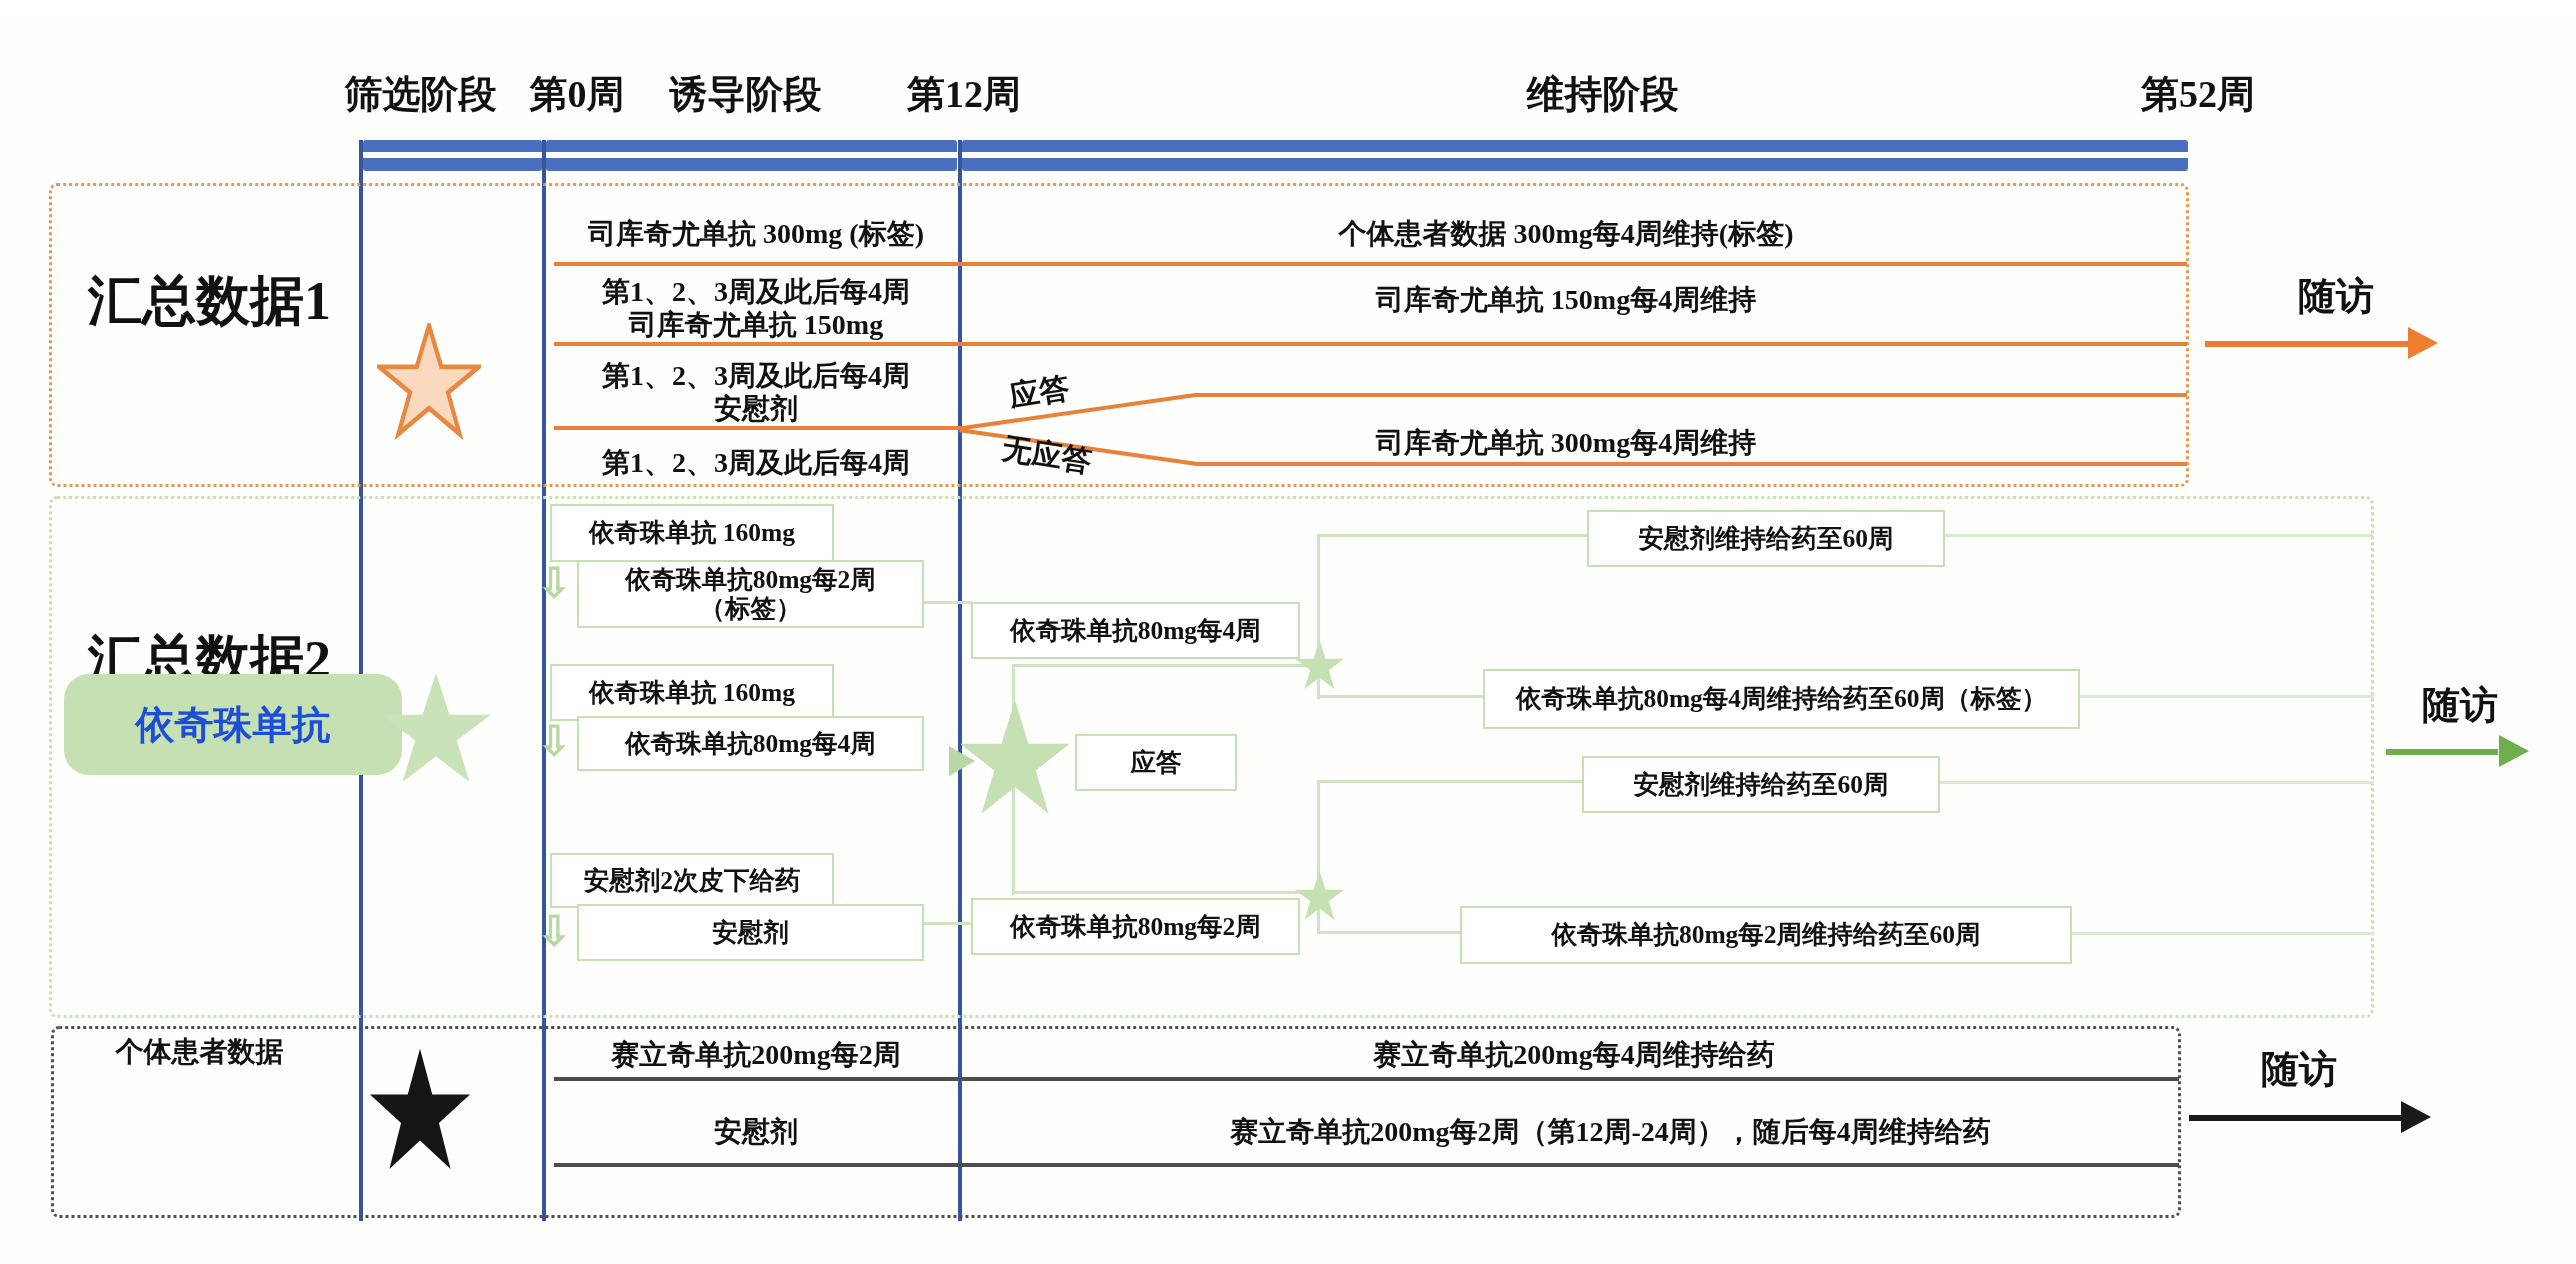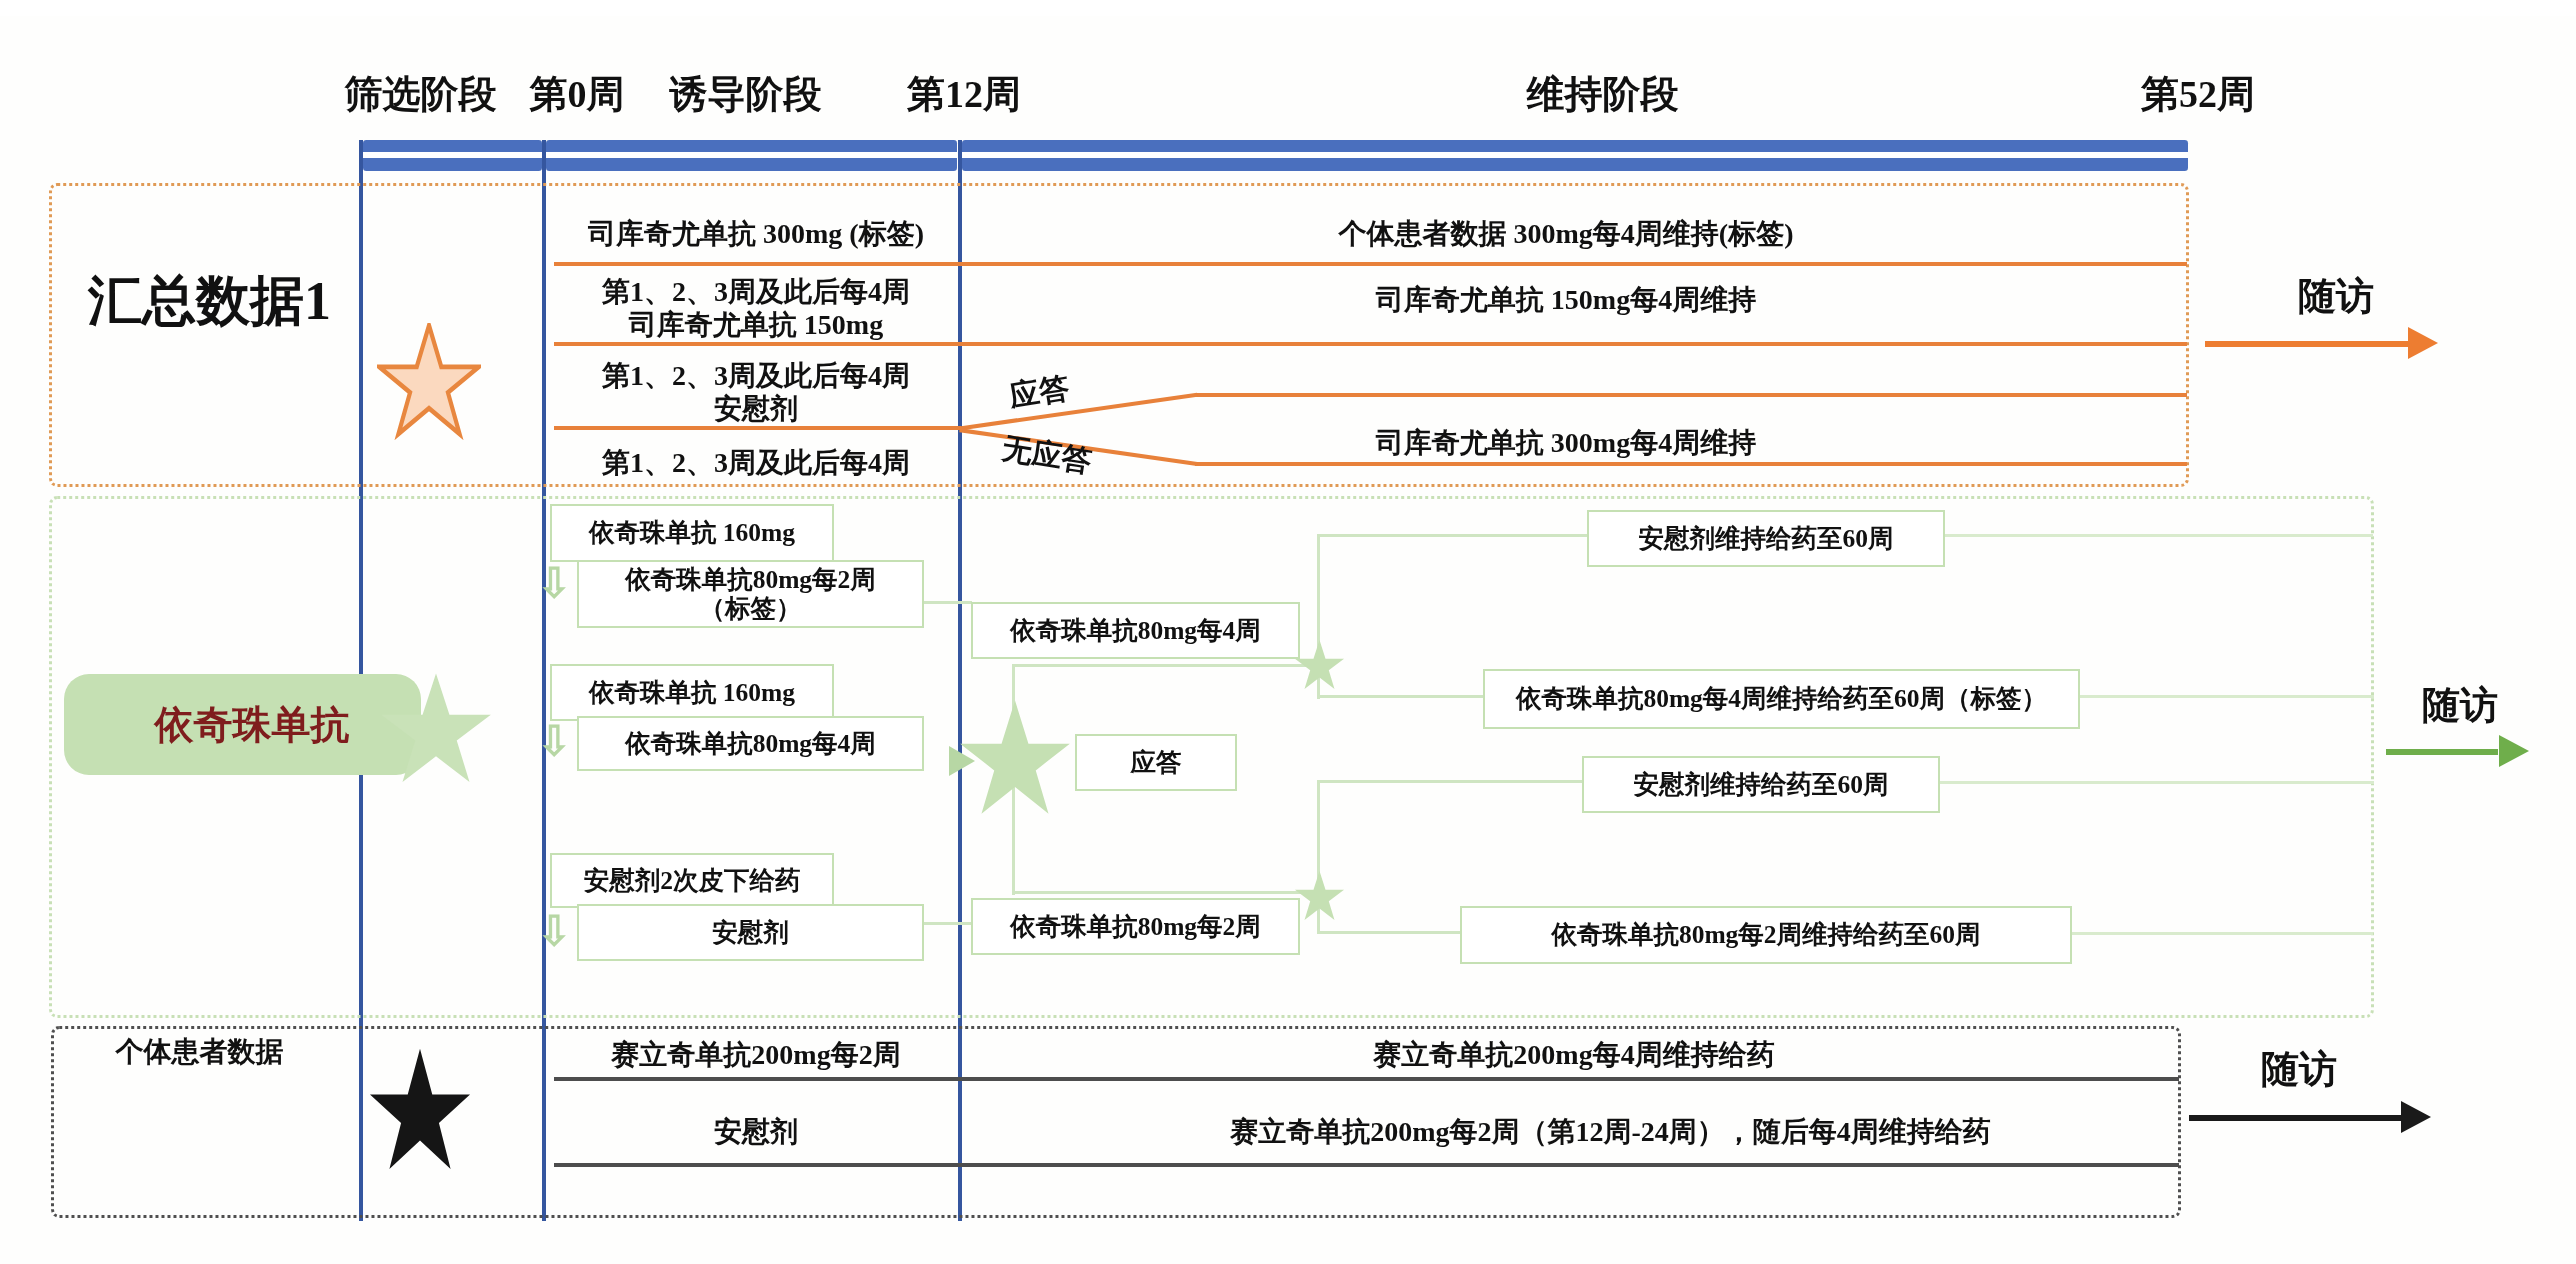--- a/index.html
+++ b/index.html
@@ -82,21 +82,22 @@
   <div class="lbl row-text" style="left:1187px;top:267px;width:758px;">司库奇尤单抗 150mg每4周维持</div>
   <div class="lbl row-text" style="left:1187px;top:410px;width:758px;">司库奇尤单抗 300mg每4周维持</div>
 
   <div class="lbl rot-neg" style="left:986px;top:356px;width:107px;font-size:30px;">应答</div>
   <div class="lbl rot-pos" style="left:977px;top:419px;width:140px;font-size:30px;">无应答</div>
 
   <div class="lbl" style="left:2266px;top:255px;width:140px;font-size:38px;">随访</div>
   <div class="arrow-line" style="left:2205px;top:325px;width:203px;background:#ED7D31;"></div>
   <div class="arrow-head" style="left:2408px;top:311px;border-left:30px solid #ED7D31;"></div>
 
-  <div class="badge" style="left:64px;top:658px;width:338px;height:101px;background:#C5E0B3;color:#7f1d1d;padding-left:19px;">依奇珠单抗</div>
+  <div class="lbl sec-title" style="left:82px;top:608px;width:255px;">汇总数据2</div>
+  <div class="badge" style="left:64px;top:658px;width:338px;height:101px;background:#C5E0B3;color:#1d4ed8;">依奇珠单抗</div>
   <svg class="abs" style="left:379px;top:655px;" width="114" height="120" viewBox="0 0 100 100" preserveAspectRatio="none">
     <polygon points="50,2 61.8,36.5 98.1,36.5 68.2,57.9 79.4,92.5 50,71.1 20.6,92.5 31.8,57.9 1.9,36.5 38.2,36.5" fill="#C9E2B8"></polygon>
   </svg>
 
   <div class="gline" style="left:918px;top:585px;width:54px;height:3.3px;"></div>
   <div class="gline" style="left:918px;top:906px;width:54px;height:3.3px;"></div>
   <div class="gline" style="left:1012px;top:648px;width:3.3px;height:231px;"></div>
   <div class="gline" style="left:1012px;top:648px;width:308px;height:3.3px;"></div>
   <div class="gline" style="left:1012px;top:875px;width:308px;height:3.3px;"></div>
   <div class="gline" style="left:1317px;top:518px;width:3.3px;height:165px;"></div>

